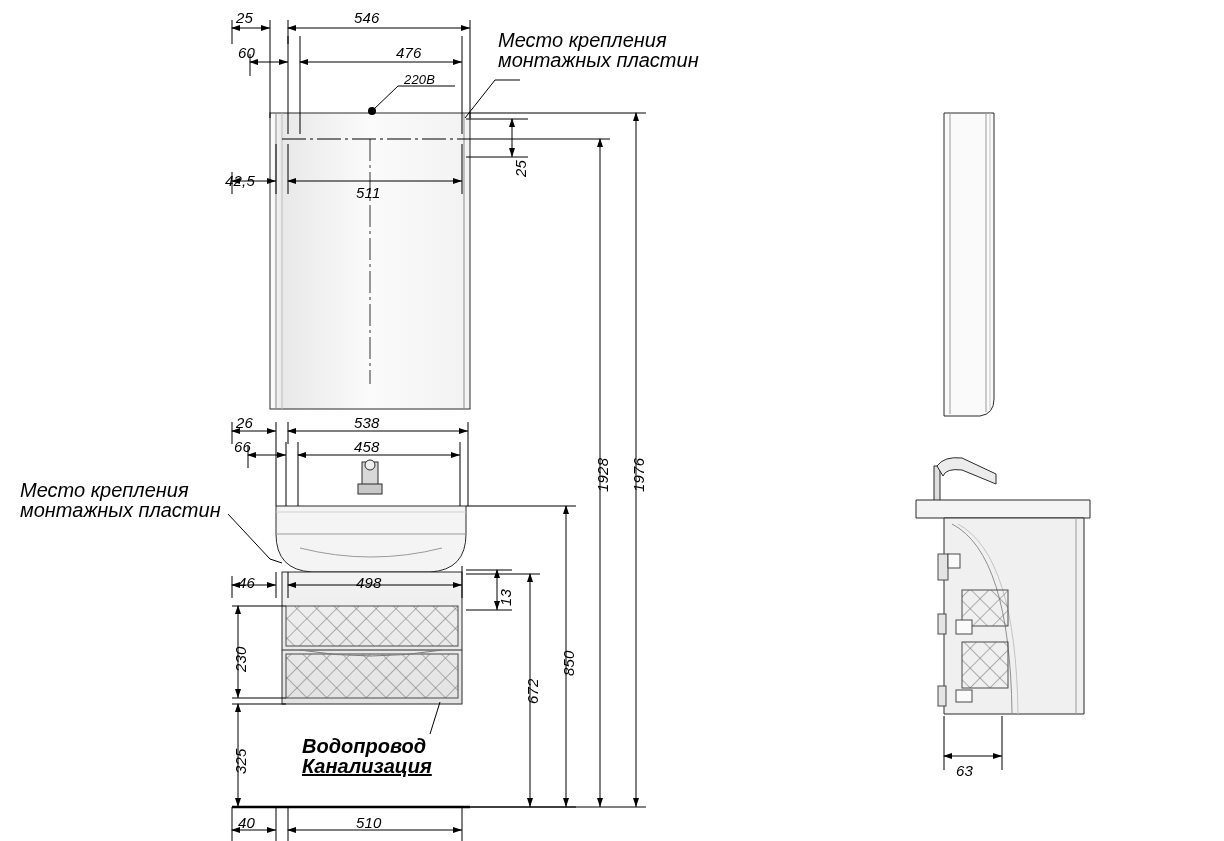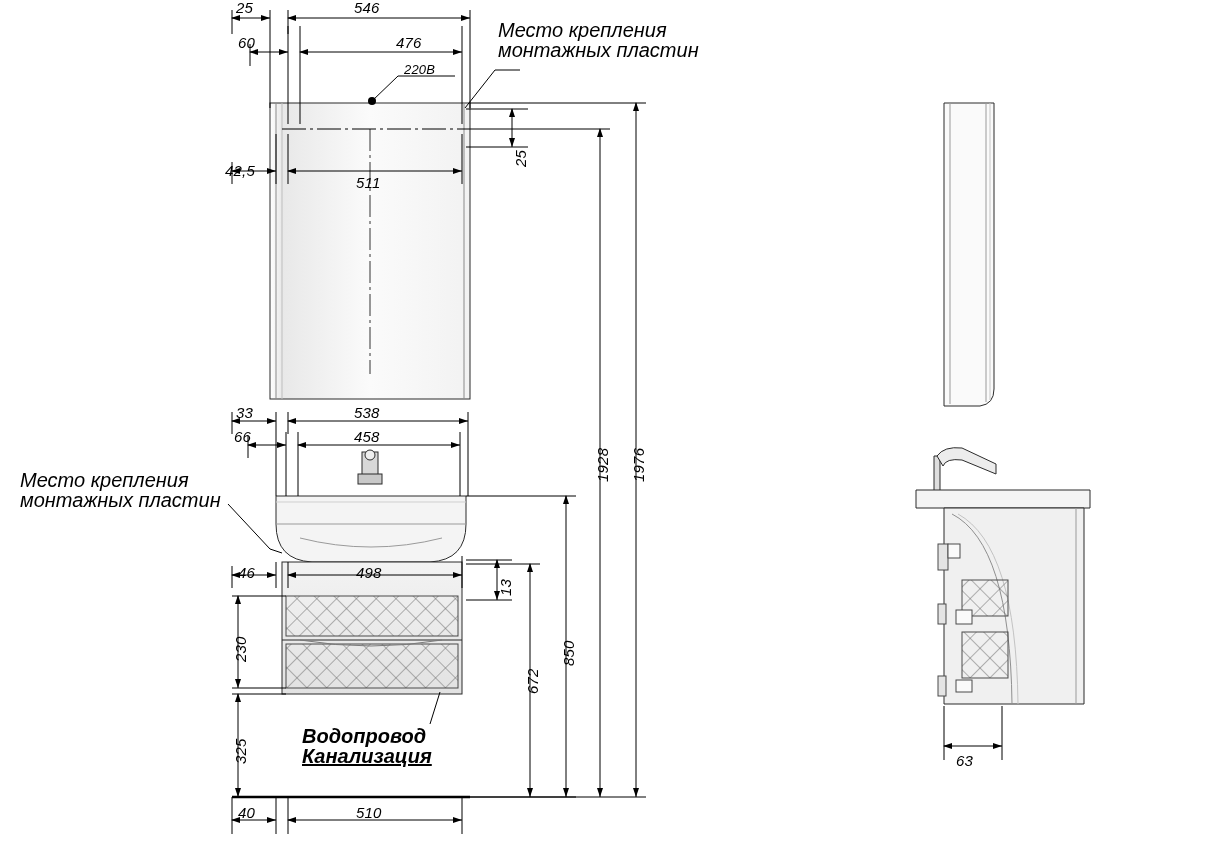--- a/index.html
+++ b/index.html
@@ -4,21 +4,21 @@
 <style>
   html,body{margin:0;padding:0;}
   body{
     width:1224px;height:841px;
     background:#ffffff;
     font-family:"Liberation Sans", sans-serif;
     color:#000;
     overflow:hidden;
     position:relative;
   }
-  #sheet{position:absolute;left:0;top:4px;width:1224px;height:592px;}
+  #sheet{position:absolute;left:0;top:14px;width:1224px;height:592px;}
   .dim{
     position:absolute;
     font-size:15px;
     font-style:italic;
     white-space:nowrap;
     letter-spacing:0.2px;
   }
   .dim.vert{
     transform-origin:0 0;
     transform:rotate(-90deg);
@@ -285,21 +285,21 @@
 
   <div class="note" style="left:498px;top:16px;">
     <div>Место крепления</div>
     <div>монтажных пластин</div>
   </div>
 
   <div class="dim vert" style="left:512px;top:163px;">25</div>
   <div class="dim" style="left:225px;top:158px;">42,5</div>
   <div class="dim" style="left:356px;top:158px;margin-top:12px;">511</div>
 
-  <div class="dim" style="left:236px;top:400px;">33</div>
+  <div class="dim" style="left:236px;top:400px;">26</div>
   <div class="dim" style="left:354px;top:400px;">538</div>
   <div class="dim" style="left:234px;top:424px;">66</div>
   <div class="dim" style="left:354px;top:424px;">458</div>
 
   <div class="note" style="left:20px;top:466px;">
     <div>Место крепления</div>
     <div>монтажных пластин</div>
   </div>
 
   <div class="dim" style="left:238px;top:560px;">46</div>

